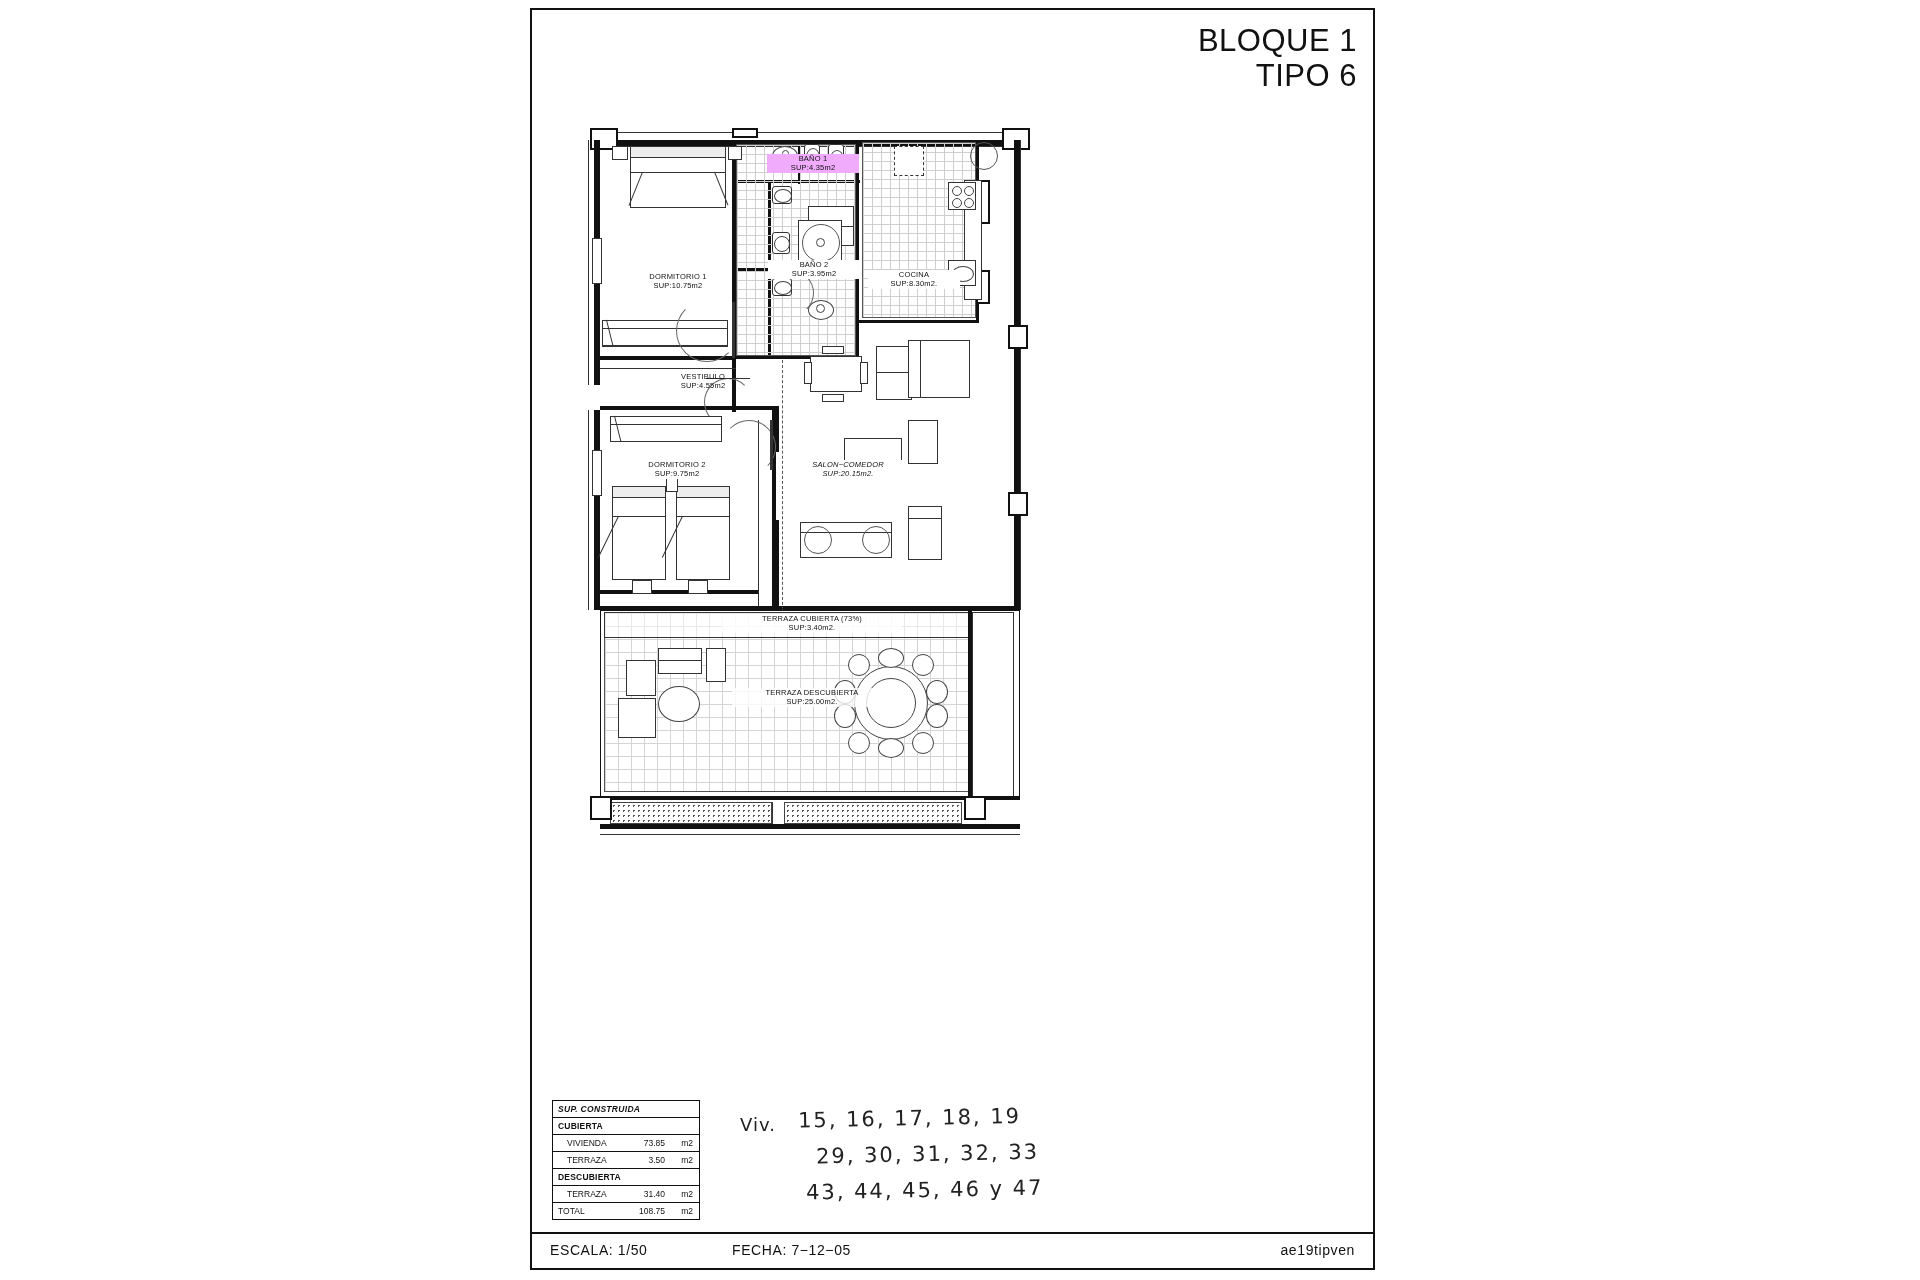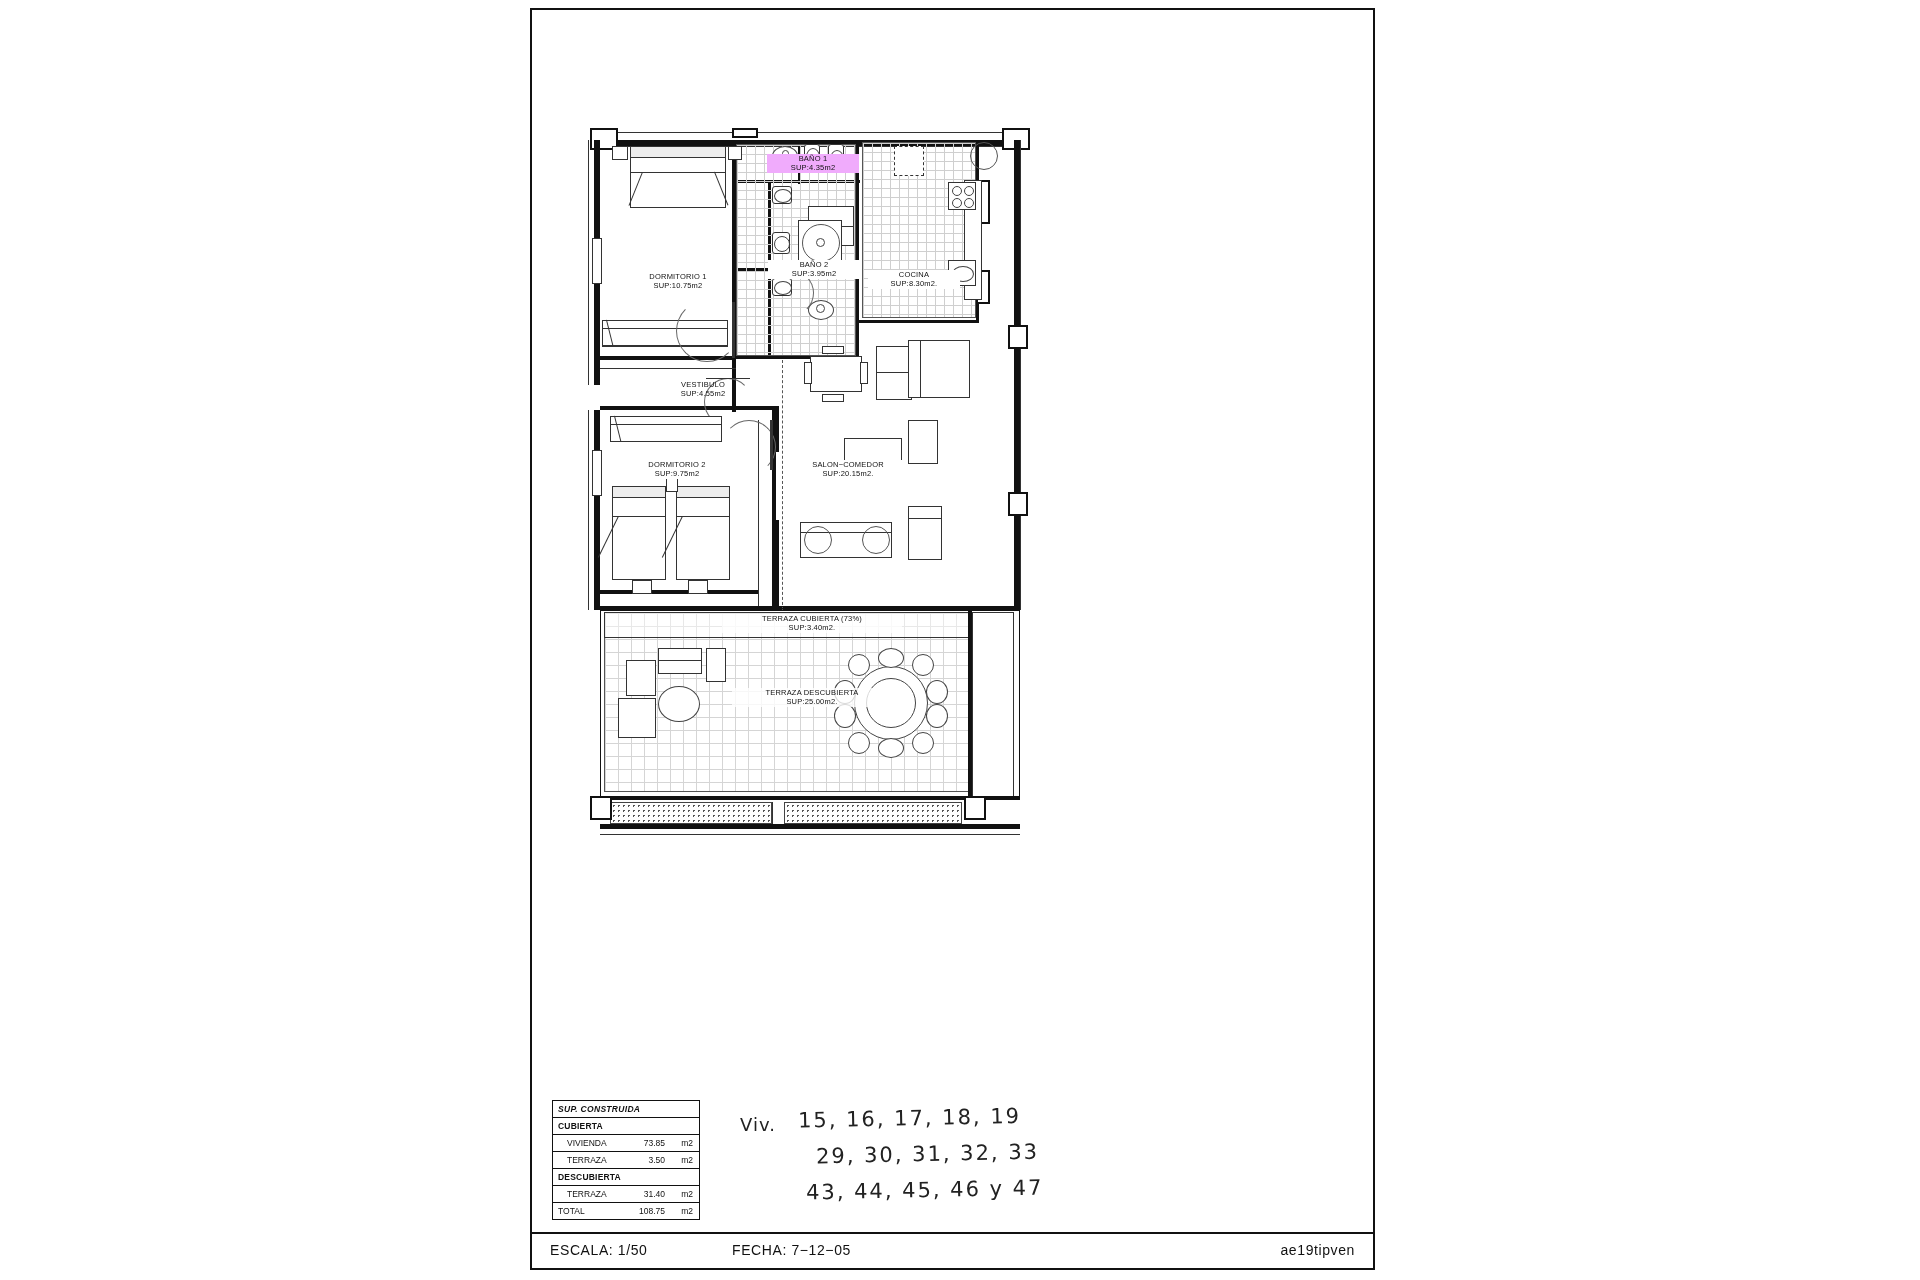--- a/index.html
+++ b/index.html
@@ -60,20 +60,24 @@
   .hw2{font-size:21px;}
   .hw3{font-size:21px;}
   .hvl{font-size:18px;letter-spacing:1px;}
 </style>
 </head>
 <body>
 
 <div id="sheet">
   <div class="frame">
 
+    <div class="title-block">
+      <div class="t1">BLOQUE 1</div>
+      <div class="t2">TIPO 6</div>
+    </div>
 
     <div class="plan">
 
       <div class="w" style="left:28px;top:20px;width:420px;height:6px;"></div>
       <div class="l" style="left:28px;top:12px;width:420px;height:1px;"></div>
       <div class="l" style="left:28px;top:26px;width:420px;height:1px;"></div>
 
       <div class="boxw" style="left:18px;top:8px;width:28px;height:22px;background:#fff;"></div>
       <div class="boxw" style="left:430px;top:8px;width:28px;height:22px;background:#fff;"></div>
       <div class="boxw" style="left:160px;top:8px;width:26px;height:10px;background:#fff;"></div>
@@ -269,31 +273,31 @@
       <div class="rlabel" style="left:196px;top:140px;width:92px;background:#fff;">
         <span>BAÑO 2</span><br>
         <span>SUP:3.95m2</span>
       </div>
 
       <div class="rlabel" style="left:296px;top:110px;width:92px;background:#fff;margin-top:40px;">
         <span>COCINA</span><br>
         <span>SUP:8.30m2.</span>
       </div>
 
-      <div class="rlabel" style="left:86px;top:252px;width:90px;margin-top:8px;">
+      <div class="rlabel" style="left:86px;top:252px;width:90px;">
         <span>VESTIBULO</span><br>
         <span>SUP:4.55m2</span>
       </div>
 
       <div class="rlabel" style="left:50px;top:340px;width:110px;background:#fff;">
         <span>DORMITORIO 2</span><br>
         <span>SUP:9.75m2</span>
       </div>
 
-      <div class="rlabel" style="left:216px;top:340px;width:120px;background:#fff;">
+      <div class="rlabel" style="left:216px;top:340px;width:120px;background:#fff;font-style:italic;">
         <span>SALON−COMEDOR</span><br>
         <span>SUP:20.15m2.</span>
       </div>
 
       <div class="rlabel" style="left:150px;top:494px;width:180px;background:rgba(255,255,255,.75);">
         <span>TERRAZA CUBIERTA (73%)</span><br>
         <span>SUP:3.40m2.</span>
       </div>
 
       <div class="rlabel" style="left:160px;top:568px;width:160px;background:rgba(255,255,255,.8);">

